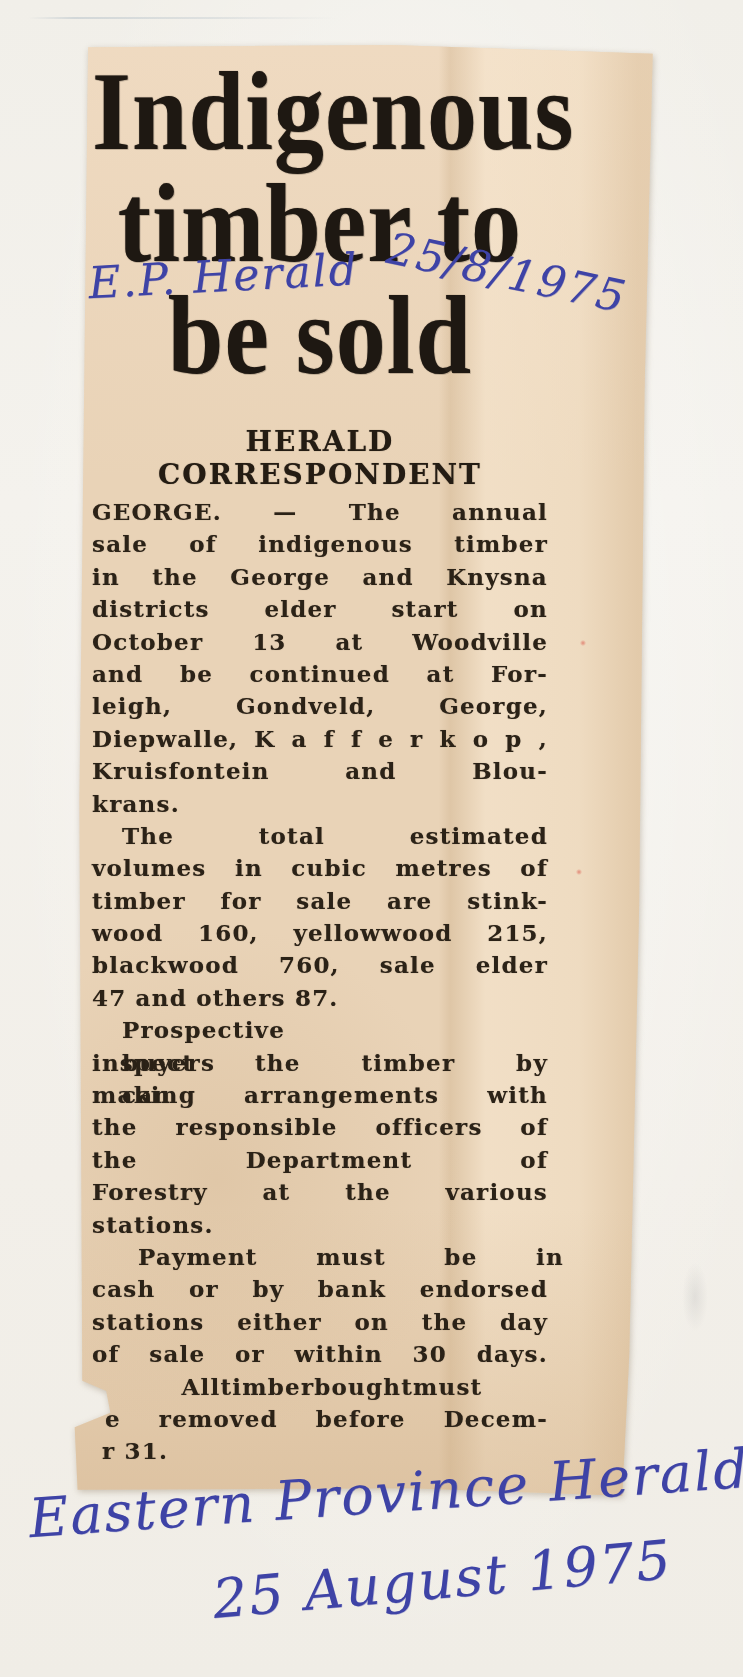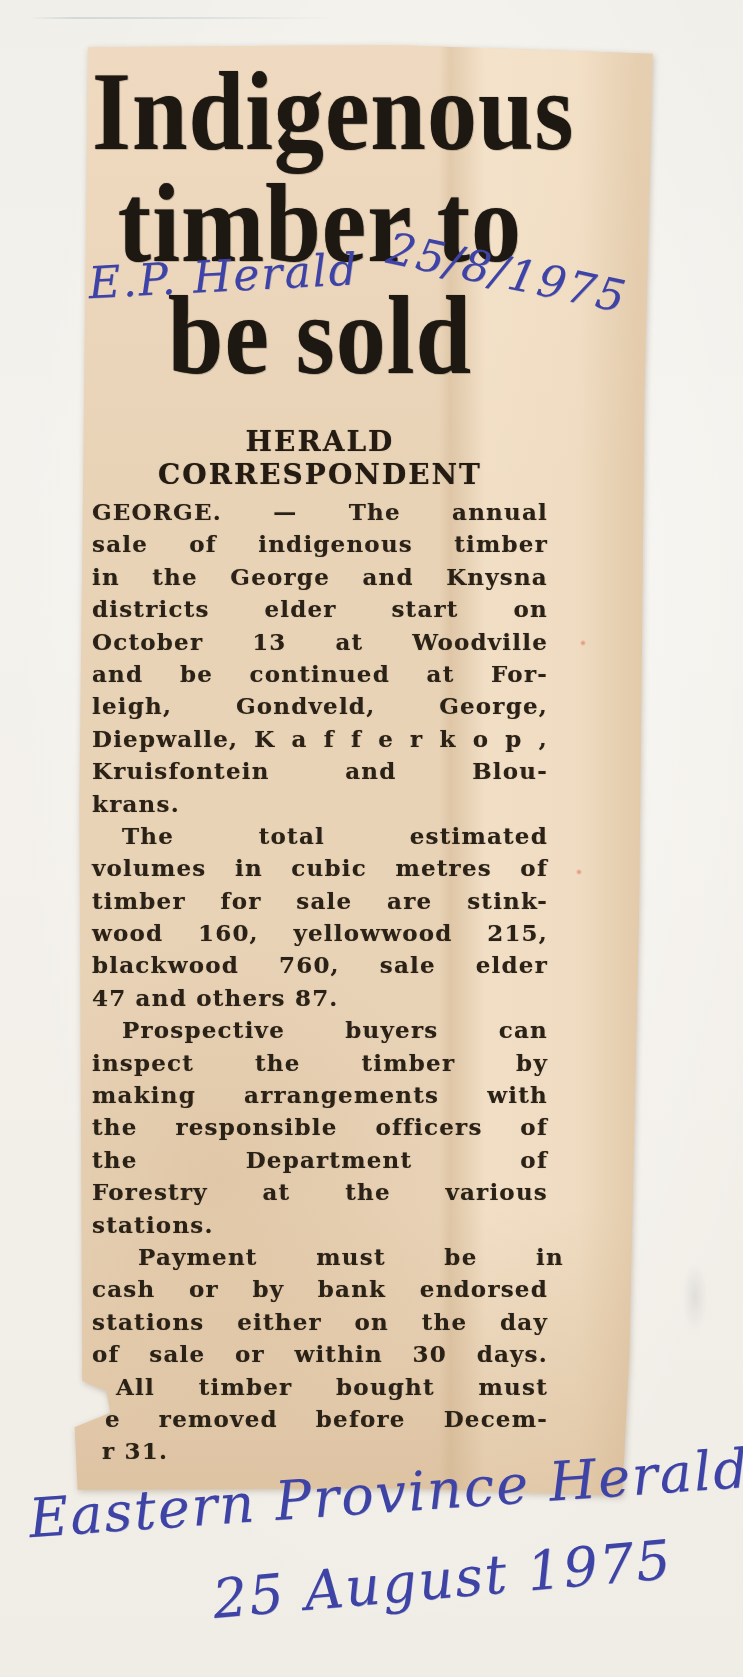--- a/index.html
+++ b/index.html
@@ -173,21 +173,21 @@
             <span>yellowwood</span>
             <span>215,</span>
           </div>
           <div class="line just">
             <span>blackwood</span>
             <span>760,</span>
             <span>sale</span>
             <span>elder</span>
           </div>
           <div class="line">47 and others 87.</div>
-          <div class="line just" style="margin-left: 30px; width: calc(100% - 30px);">
+          <div class="line just" style="margin-left: 30px; width: calc(100% - 30px); flex-direction: column;">
             <span>Prospective</span>
             <span>buyers</span>
             <span>can</span>
           </div>
           <div class="line just">
             <span>inspect</span>
             <span>the</span>
             <span>timber</span>
             <span>by</span>
           </div>
@@ -235,21 +235,21 @@
             <span>day</span>
           </div>
           <div class="line just">
             <span>of</span>
             <span>sale</span>
             <span>or</span>
             <span>within</span>
             <span>30</span>
             <span>days.</span>
           </div>
-          <div class="line just" style="margin-left: 24px; width: calc(100% - 24px);">
+          <div class="line just" style="margin-left: 24px; width: calc(100% - 24px); justify-content: center;">
             <span>All</span>
             <span>timber</span>
             <span>bought</span>
             <span>must</span>
           </div>
           <div class="line just" style="margin-left: 13px; width: calc(100% - 13px);">
             <span>e</span>
             <span>removed</span>
             <span>before</span>
             <span>Decem-</span>

